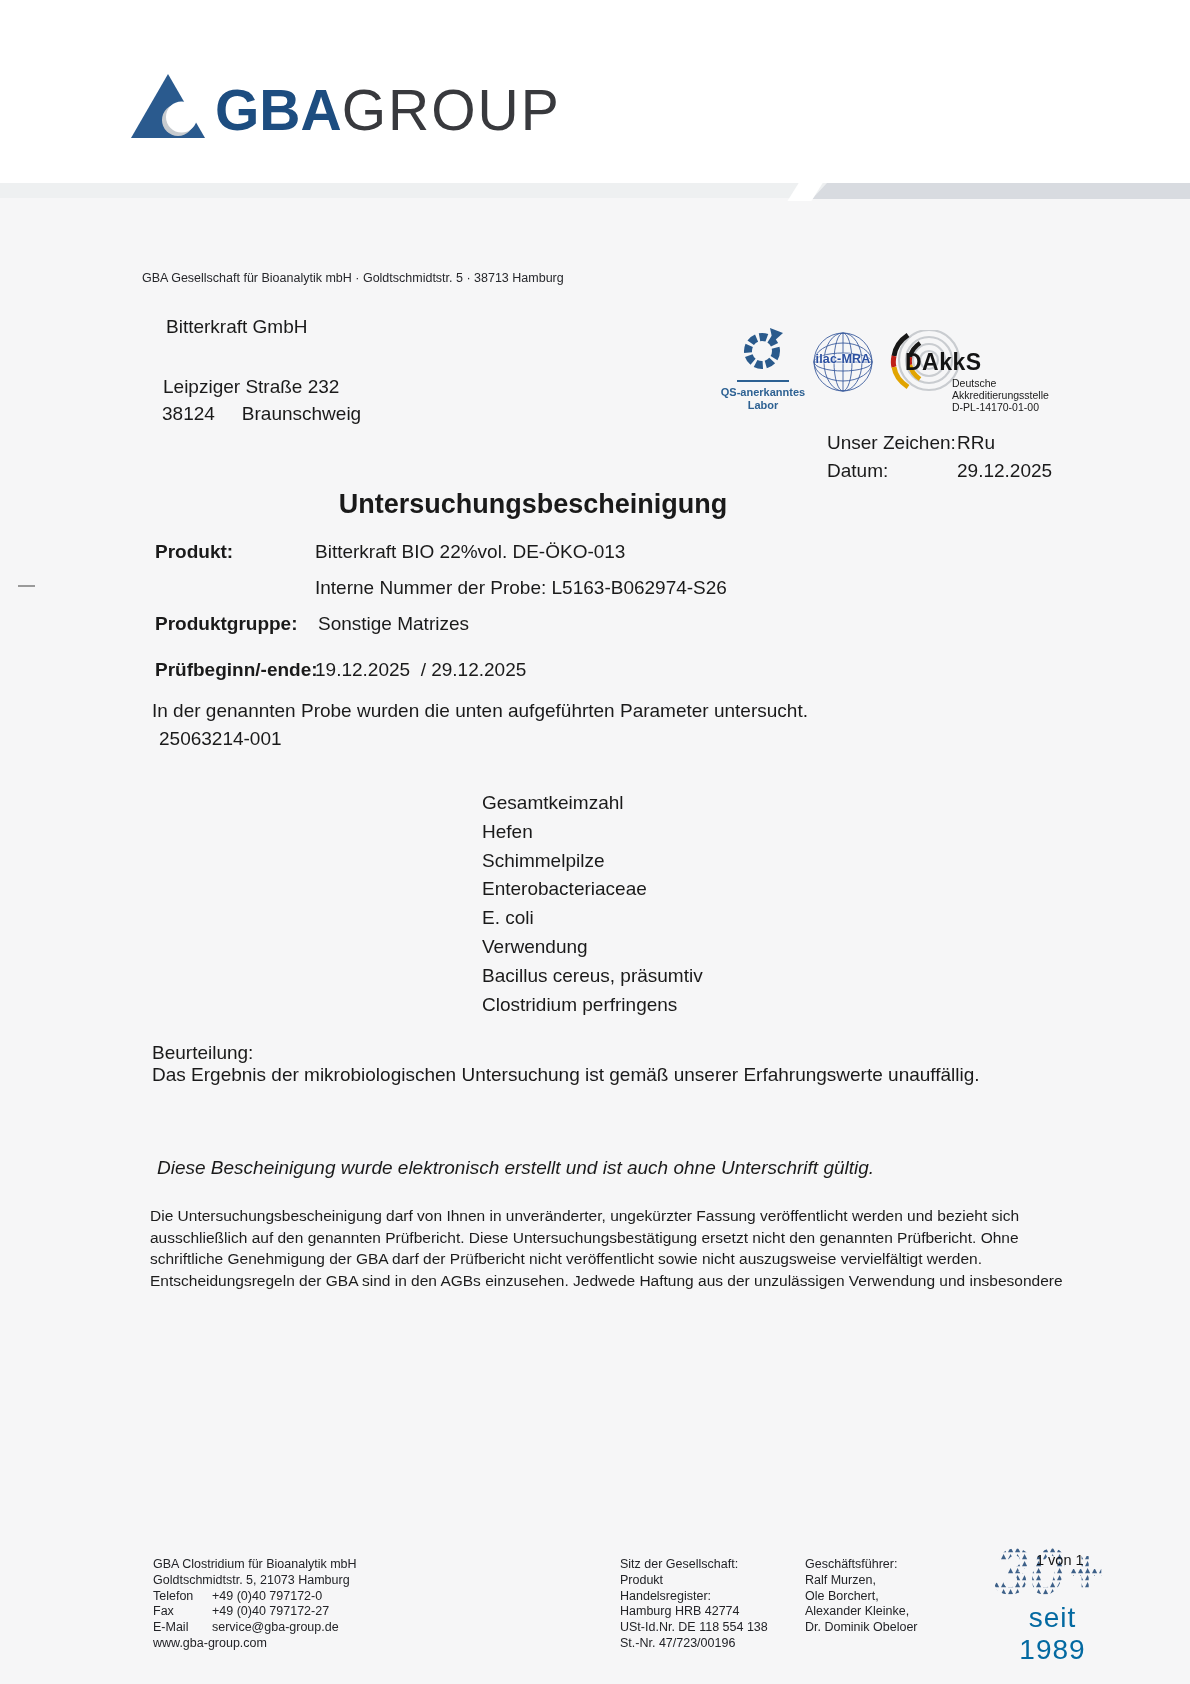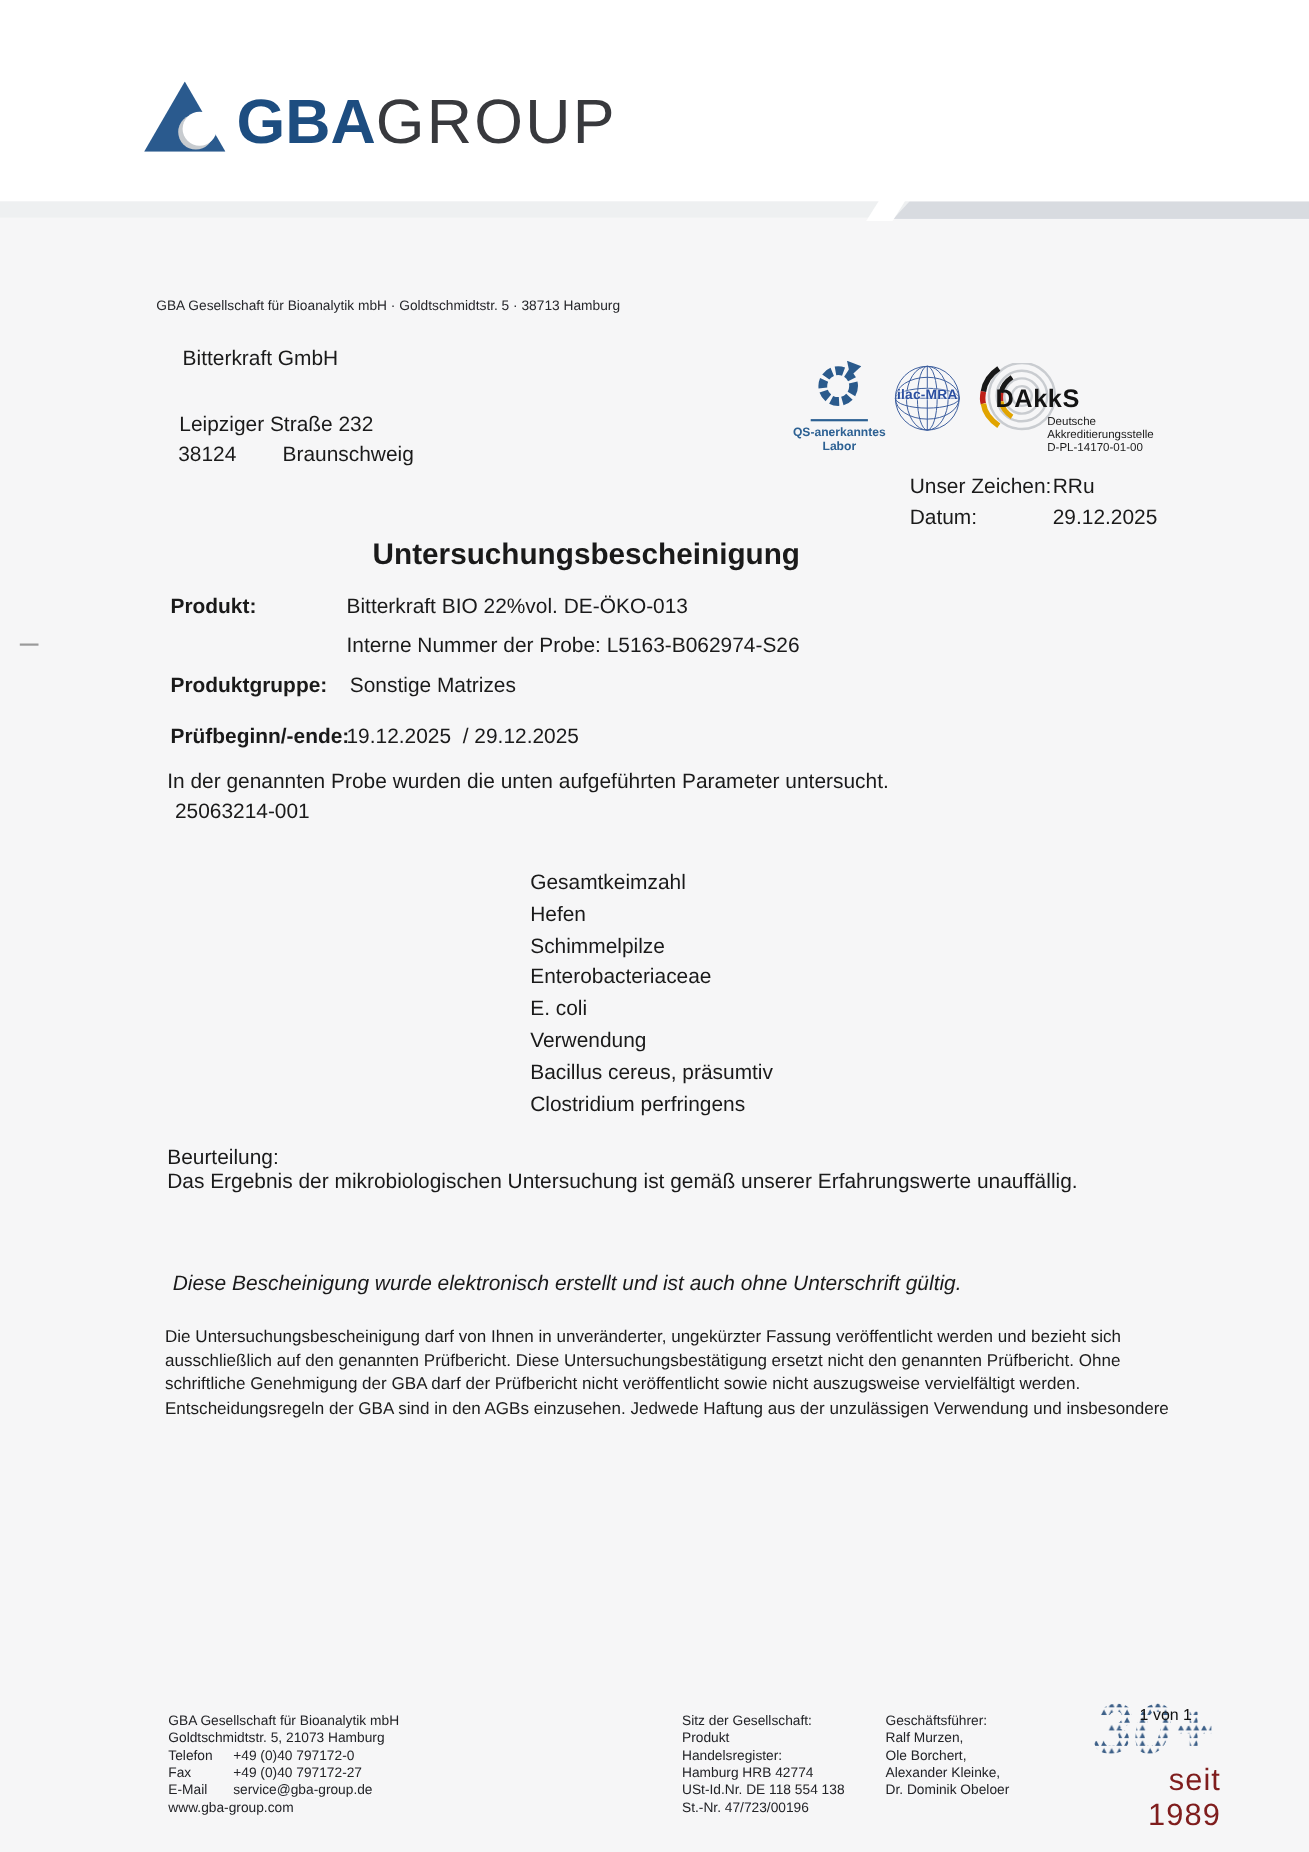--- a/index.html
+++ b/index.html
@@ -24,21 +24,21 @@
 
   
   .logo { left:131px; top:74px; display:flex; align-items:flex-end; z-index:4; }
   .logo-text-gba  { font-size:57px; font-weight:bold; color:#1d4d80; letter-spacing:0px; line-height:64px; margin-left:10px; }
   .logo-text-group{ font-size:57px; font-weight:200; color:#38393d; letter-spacing:2px; line-height:64px; }
 
   .sender-line { left:142px; top:271px; font-size:12.5px; color:#26272b; }
 
   .recipient-name   { left:166px; top:316px; font-size:19px; }
   .recipient-street { left:163px; top:376px; font-size:19px; }
-  .recipient-zipcity{ left:162px; top:403px; font-size:19px; display:flex; gap:42px; }
+  .recipient-zipcity{ left:162px; top:403px; font-size:19px; display:flex; gap:27px; }
 
   
   .qs-badge { left:713px; top:328px; width:100px; text-align:center; font-size:11px; font-weight:bold; color:#2d6193; line-height:13.5px; }
   .qs-badge .rule { width:52px; border-top:2px solid #2d6193; margin:3px auto 4px auto; }
   .ilac-badge { left:812px; top:331px; width:62px; height:62px; }
   .ilac-label { left:0px; top:21px; width:62px; text-align:center; font-size:12.5px; font-weight:bold; color:#2b4fa0;
                 text-shadow:0 0 2px #fff, 0 0 2px #fff; letter-spacing:0.2px; }
   .dakks-badge { left:883px; top:326px; width:185px; height:90px; }
   .dakks-wordmark { left:22px; top:23px; font-size:23px; font-weight:bold; color:#141414; letter-spacing:0.5px; }
   .dakks-desc { left:69px; top:52px; font-size:10.5px; line-height:11.8px; color:#202020; }
@@ -69,21 +69,21 @@
   
   .footer-col { font-size:12.5px; line-height:15.8px; color:#222327; }
   .footer-col-1 { left:153px; top:1557px; }
   .footer-col-2 { left:620px; top:1557px; }
   .footer-col-3 { left:805px; top:1557px; }
   .f-row { display:flex; }
   .f-row .lbl { width:59px; }
 
   .page-number { left:1036px; top:1552px; font-size:14.5px; color:#111; z-index:5; }
   .anniversary-mark { left:993px; top:1532px; z-index:4; }
-  .anniversary-since { left:995px; top:1602px; width:115px; text-align:right; font-size:28px; color:#7f1d1d; letter-spacing:1px; }
+  .anniversary-since { left:995px; top:1602px; width:115px; text-align:center; font-size:28px; color:#0369a1; letter-spacing:1px; }
 
   .fold-mark { left:18px; top:585px; width:17px; height:2px; background:#9a9a9a; }
 </style>
 </head>
 <body>
 
 <div class="abs paper-bg"></div>
 <div class="abs band-light"></div>
 <div class="abs band-gap"></div>
 <div class="abs band-dark"></div>
@@ -207,21 +207,21 @@
 <div class="abs electronic-note">Diese Bescheinigung wurde elektronisch erstellt und ist auch ohne Unterschrift gültig.</div>
 
 <div class="abs legal">
   <div>Die Untersuchungsbescheinigung darf von Ihnen in unveränderter, ungekürzter Fassung veröffentlicht werden und bezieht sich</div>
   <div>ausschließlich auf den genannten Prüfbericht. Diese Untersuchungsbestätigung ersetzt nicht den genannten Prüfbericht. Ohne</div>
   <div>schriftliche Genehmigung der GBA darf der Prüfbericht nicht veröffentlicht sowie nicht auszugsweise vervielfältigt werden.</div>
   <div>Entscheidungsregeln der GBA sind in den AGBs einzusehen. Jedwede Haftung aus der unzulässigen Verwendung und insbesondere</div>
 </div>
 
 <div class="abs footer-col footer-col-1">
-  <div>GBA Gesellschaft für Bioanalytik mbH</div>
+  <div>GBA Clostridium für Bioanalytik mbH</div>
   <div>Goldtschmidtstr. 5, 21073 Hamburg</div>
   <div class="f-row">
     <span class="lbl">Telefon</span>
     <span>+49 (0)40 797172-0</span>
   </div>
   <div class="f-row">
     <span class="lbl">Fax</span>
     <span>+49 (0)40 797172-27</span>
   </div>
   <div class="f-row">

